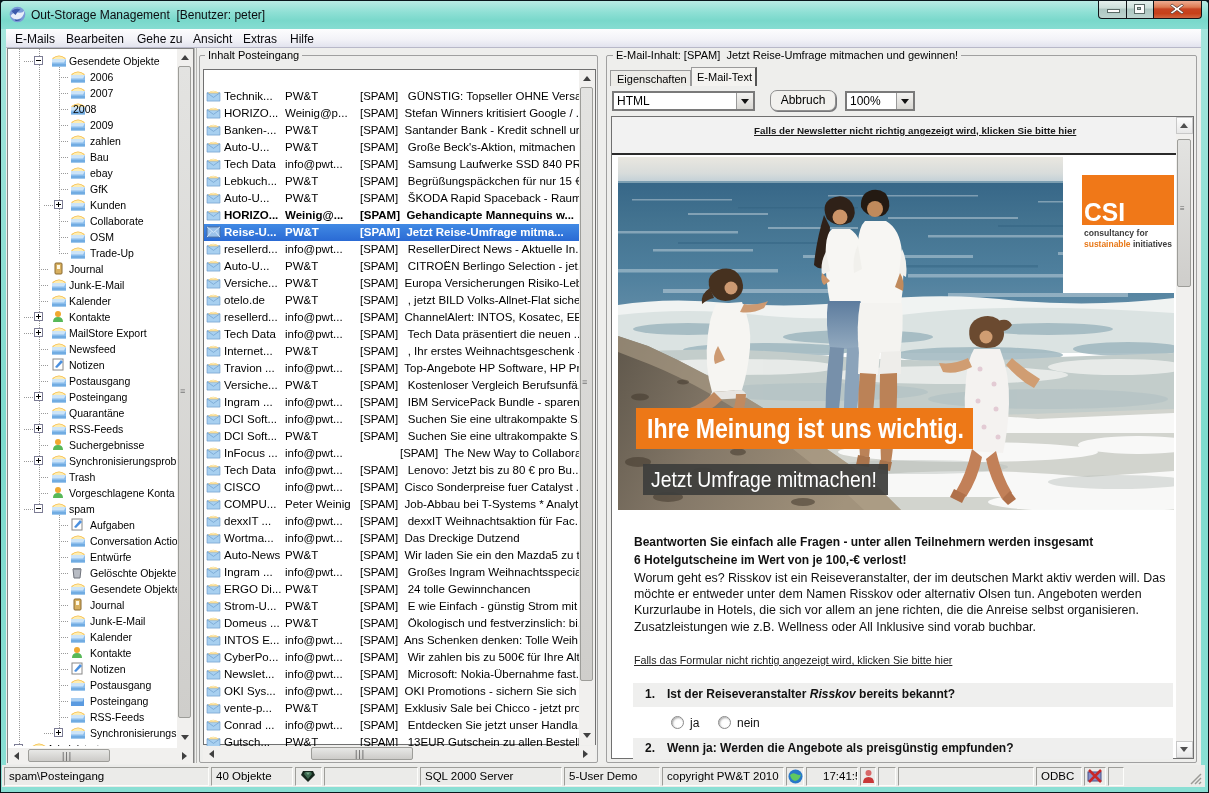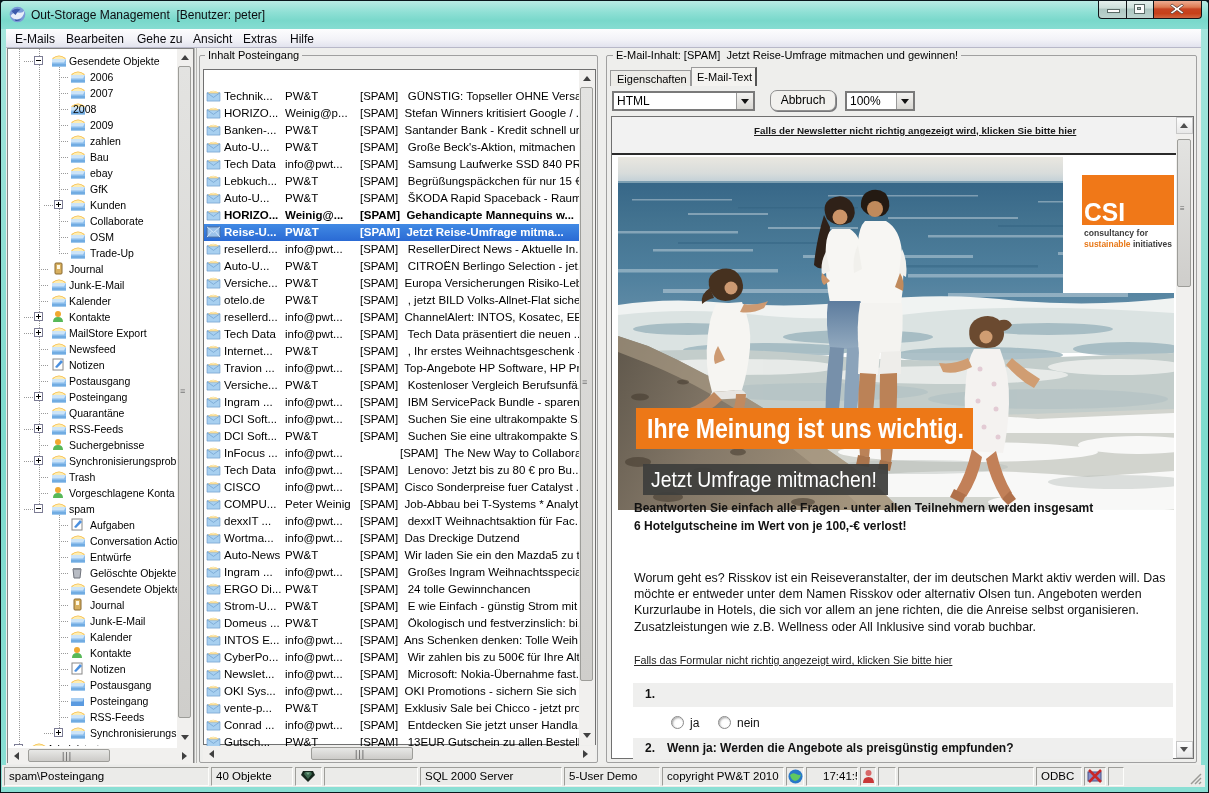--- a/index.html
+++ b/index.html
@@ -1003,25 +1003,26 @@
 <text x="466" y="64" font-family="Liberation Sans, sans-serif" font-size="25" font-weight="bold" fill="#ffffff" textLength="41" lengthAdjust="spacingAndGlyphs">CSI</text>
 <text x="466" y="79" font-family="Liberation Sans, sans-serif" font-size="9.5" font-weight="bold" fill="#3c3c3c" textLength="64" lengthAdjust="spacingAndGlyphs">consultancy for</text>
 <text x="466" y="90" font-family="Liberation Sans, sans-serif" font-size="9.5" font-weight="bold" textLength="88" lengthAdjust="spacingAndGlyphs"><tspan fill="#e87818">sustainable</tspan><tspan fill="#3c3c3c"> initiatives</tspan></text>
 
 <rect x="18" y="251" width="337" height="41" fill="#ed7817"></rect>
 <text x="29" y="281" font-family="Liberation Sans, sans-serif" font-size="27" font-weight="bold" fill="#ffffff" textLength="317" lengthAdjust="spacingAndGlyphs">Ihre Meinung ist uns wichtig.</text>
 <rect x="25" y="307" width="245" height="31" fill="#3f3f3d" opacity="0.94"></rect>
 <text x="33" y="330" font-family="Liberation Sans, sans-serif" font-size="22" fill="#ffffff" textLength="226" lengthAdjust="spacingAndGlyphs">Jetzt Umfrage mitmachen!</text>
 </svg>
 
-<div class="abs" style="left:634px;top:499px;width:540px;font-size:12px;font-weight:bold;color:#111;line-height:18px;">Beantworten Sie einfach alle Fragen - unter allen Teilnehmern werden insgesamt<br>6 Hotelgutscheine im Wert von je 100,-€ verlost!</div>
+<div class="abs" style="left:634px;top:533px;width:540px;font-size:12px;font-weight:bold;color:#111;line-height:18px;">Beantworten Sie einfach alle Fragen - unter allen Teilnehmern werden insgesamt<br>6 Hotelgutscheine im Wert von je 100,-€ verlost!</div>
 <div class="abs" style="left:634px;top:570px;width:560px;font-size:12.4px;color:#111;line-height:16.2px;">Worum geht es? Risskov ist ein Reiseveranstalter, der im deutschen Markt aktiv werden will. Das<br>möchte er entweder unter dem Namen Risskov oder alternativ Olsen tun. Angeboten werden<br>Kurzurlaube in Hotels, die sich vor allem an jene richten, die die Anreise selbst organisieren.<br>Zusatzleistungen wie z.B. Wellness oder All Inklusive sind vorab buchbar.</div>
 <div class="abs" style="left:634px;top:654px;font-size:10.7px;color:#222;"><span style="text-decoration:underline;">Falls das Formular nicht richtig angezeigt wird, klicken Sie bitte hier</span></div>
 <div class="abs" style="left:633px;top:683px;width:540px;height:24px;background:#efefee;font-size:12px;font-weight:bold;color:#111;">
     <span style="position:absolute;left:12px;top:4px;">1.</span>
+    <span style="position:absolute;left:34px;top:4px;">Ist der Reiseveranstalter <i>Risskov</i> bereits bekannt?</span>
   </div>
 <div class="abs" style="left:671px;top:716px;width:300px;font-size:12px;color:#111;">
 <span style="position:absolute;left:0;top:0;width:13px;height:13px;border:1px solid #8a8a8a;border-radius:50%;background:#fff;box-shadow:inset 1px 1px 2px #aaa;"></span>
     <span style="position:absolute;left:19px;top:0px;">ja</span>
 <span style="position:absolute;left:47px;top:0;width:13px;height:13px;border:1px solid #8a8a8a;border-radius:50%;background:#fff;box-shadow:inset 1px 1px 2px #aaa;"></span>
     <span style="position:absolute;left:66px;top:0px;">nein</span>
 </div>
 <div class="abs" style="left:633px;top:738px;width:540px;height:21px;background:#efefee;font-size:12px;font-weight:bold;color:#111;overflow:hidden;">
     <span style="position:absolute;left:12px;top:3px;">2.</span>
     <span style="position:absolute;left:34px;top:3px;">Wenn ja: Werden die Angebote als preisgünstig empfunden?</span>

